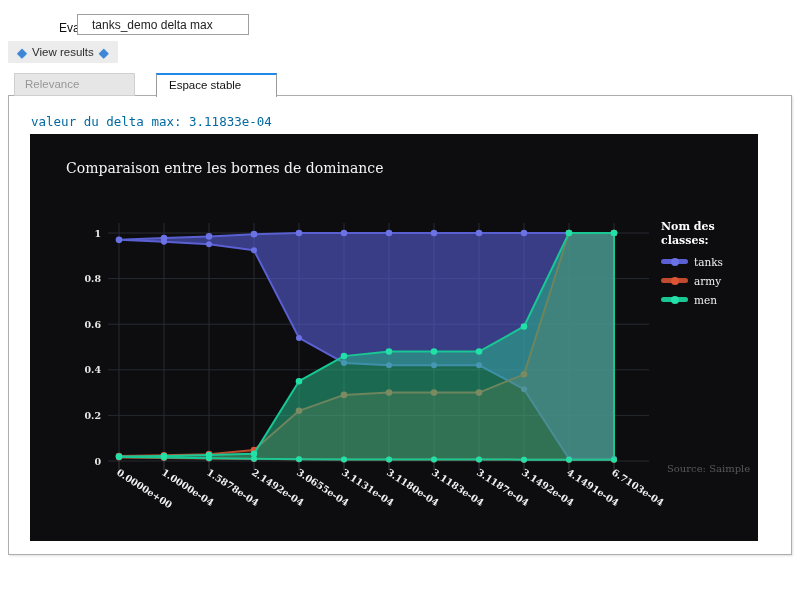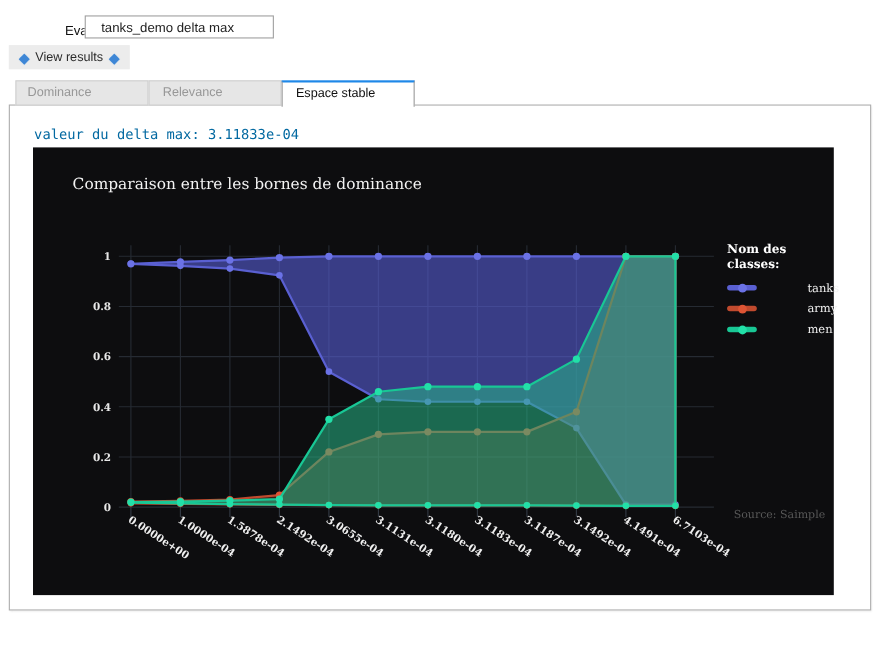--- a/index.html
+++ b/index.html
@@ -14,59 +14,58 @@
   .view-results { position:absolute; left:8px; top:41px; height:22px; display:flex; align-items:center;
                   gap:5px; padding:0 9px; background:#ececec; border:none; font-size:11.5px; color:#2b2b2b;
                   font-family:"Liberation Sans", sans-serif; cursor:pointer; }
   .diamond { color:#3f87d6; font-size:13px; line-height:1; text-shadow:0 0 1px #7db4e8; }
 
   .tabs { position:absolute; left:14px; top:73px; display:flex; z-index:3; }
   .tab { width:121px; height:23px; padding-left:10px; line-height:21px; font-size:11.5px;
          background:#e6e6e6; border:1px solid #cfcfcf; color:#979797; cursor:pointer; }
   .tab + .tab { margin-left:0;padding-left:12px; }
   .tab.active { background:#fff; border:1px solid #9a9a9a; border-top:2px solid #1f88e8;
-                border-bottom:none; color:#111; height:24px; }
+                border-bottom:none; color:#111; height:24px;margin-left:21px; }
 
   .container { position:absolute; left:8px; top:95px; width:784px; height:460px;
                background:#fff; border:1px solid #adadad; box-shadow:1px 1px 2px rgba(0,0,0,0.12); }
   .delta-text { position:absolute; left:22px; top:18px; font-family:"DejaVu Sans Mono", monospace;
                 font-size:12.5px; color:#0369a1; }
 
   .chart-panel { position:absolute; left:21px; top:38px; width:728px; height:407px; background:#0d0d0f; }
   .chart-title { position:absolute; left:36px; top:26px; font-family:"DejaVu Serif", serif;
                  font-weight:normal; font-size:14px; color:#f4f4f4; }
   .plot-svg { position:absolute; left:0; top:0; }
 
   .legend { position:absolute; left:631px; top:86px; }
   .legend-title { font-family:"DejaVu Serif", serif; font-weight:bold; font-size:11px; color:#fff;
                   margin-bottom:4px; line-height:14px; }
   .legend-row { display:flex; align-items:center; gap:6px; height:19px; }
   .legend-swatch { position:relative; width:27px; height:5px; border-radius:2.5px; flex:0 0 auto; }
   .legend-dot { position:absolute; left:9.5px; top:-1.5px; width:8px; height:8px; border-radius:4px; }
-  .legend-label { font-family:"DejaVu Serif", serif; font-size:10.5px; color:#f0f0f0;margin-left:40px; }
+  .legend-label { font-family:"DejaVu Serif", serif; font-size:10.5px; color:#f0f0f0; }
 
   .source-label { position:absolute; left:637px; top:329px; font-family:"DejaVu Serif", serif;
                   font-size:10px; color:#585858; }
 </style>
 </head>
 <body>
 
 <div class="page">
 
   <span class="eval-label">Eval TAG</span>
   <input class="eval-input" type="text" value="tanks_demo delta max" style="">
 
   <button class="view-results">
     <span class="diamond">◆</span>
     <span>View results</span>
     <span class="diamond">◆</span>
   </button>
 
   <div class="tabs">
-    <div class="tab">Dominance</div>
     <div class="tab">Relevance</div>
     <div class="tab active">Espace stable</div>
   </div>
 
   <div class="container">
     <div class="delta-text">valeur du delta max: 3.11833e-04</div>
 
     <div class="chart-panel">
       <svg id="plot" class="plot-svg" width="728" height="407">
           <g>

